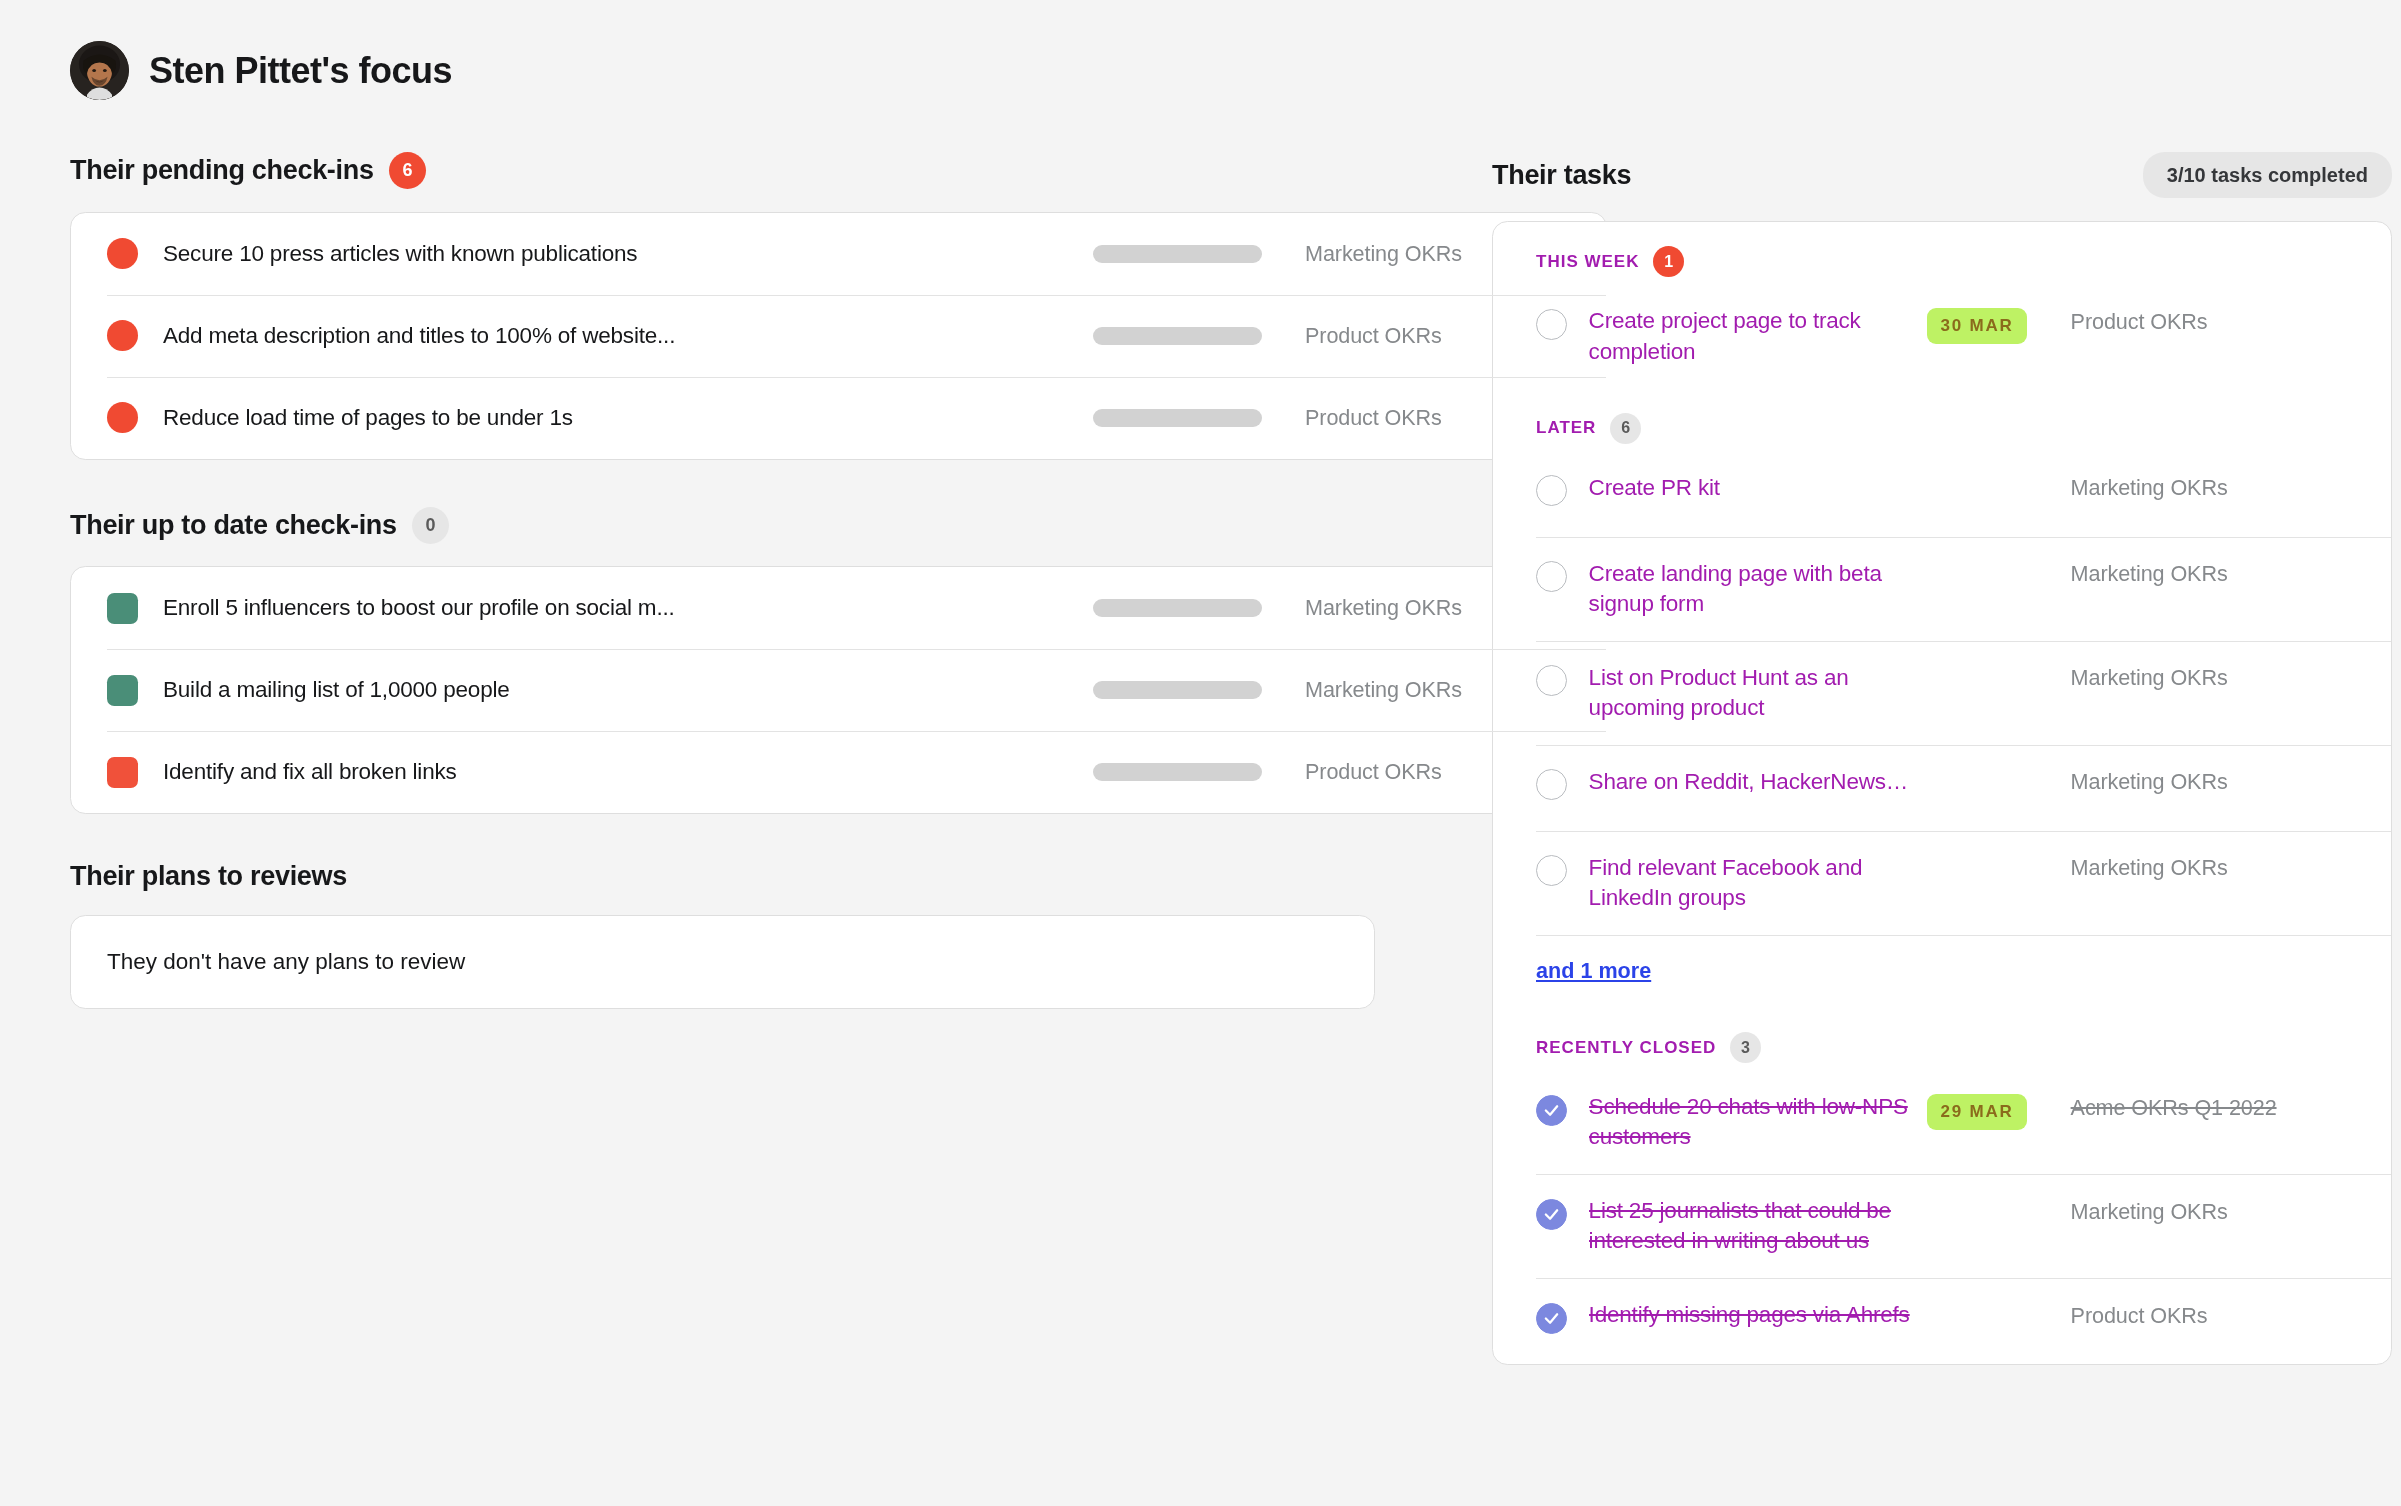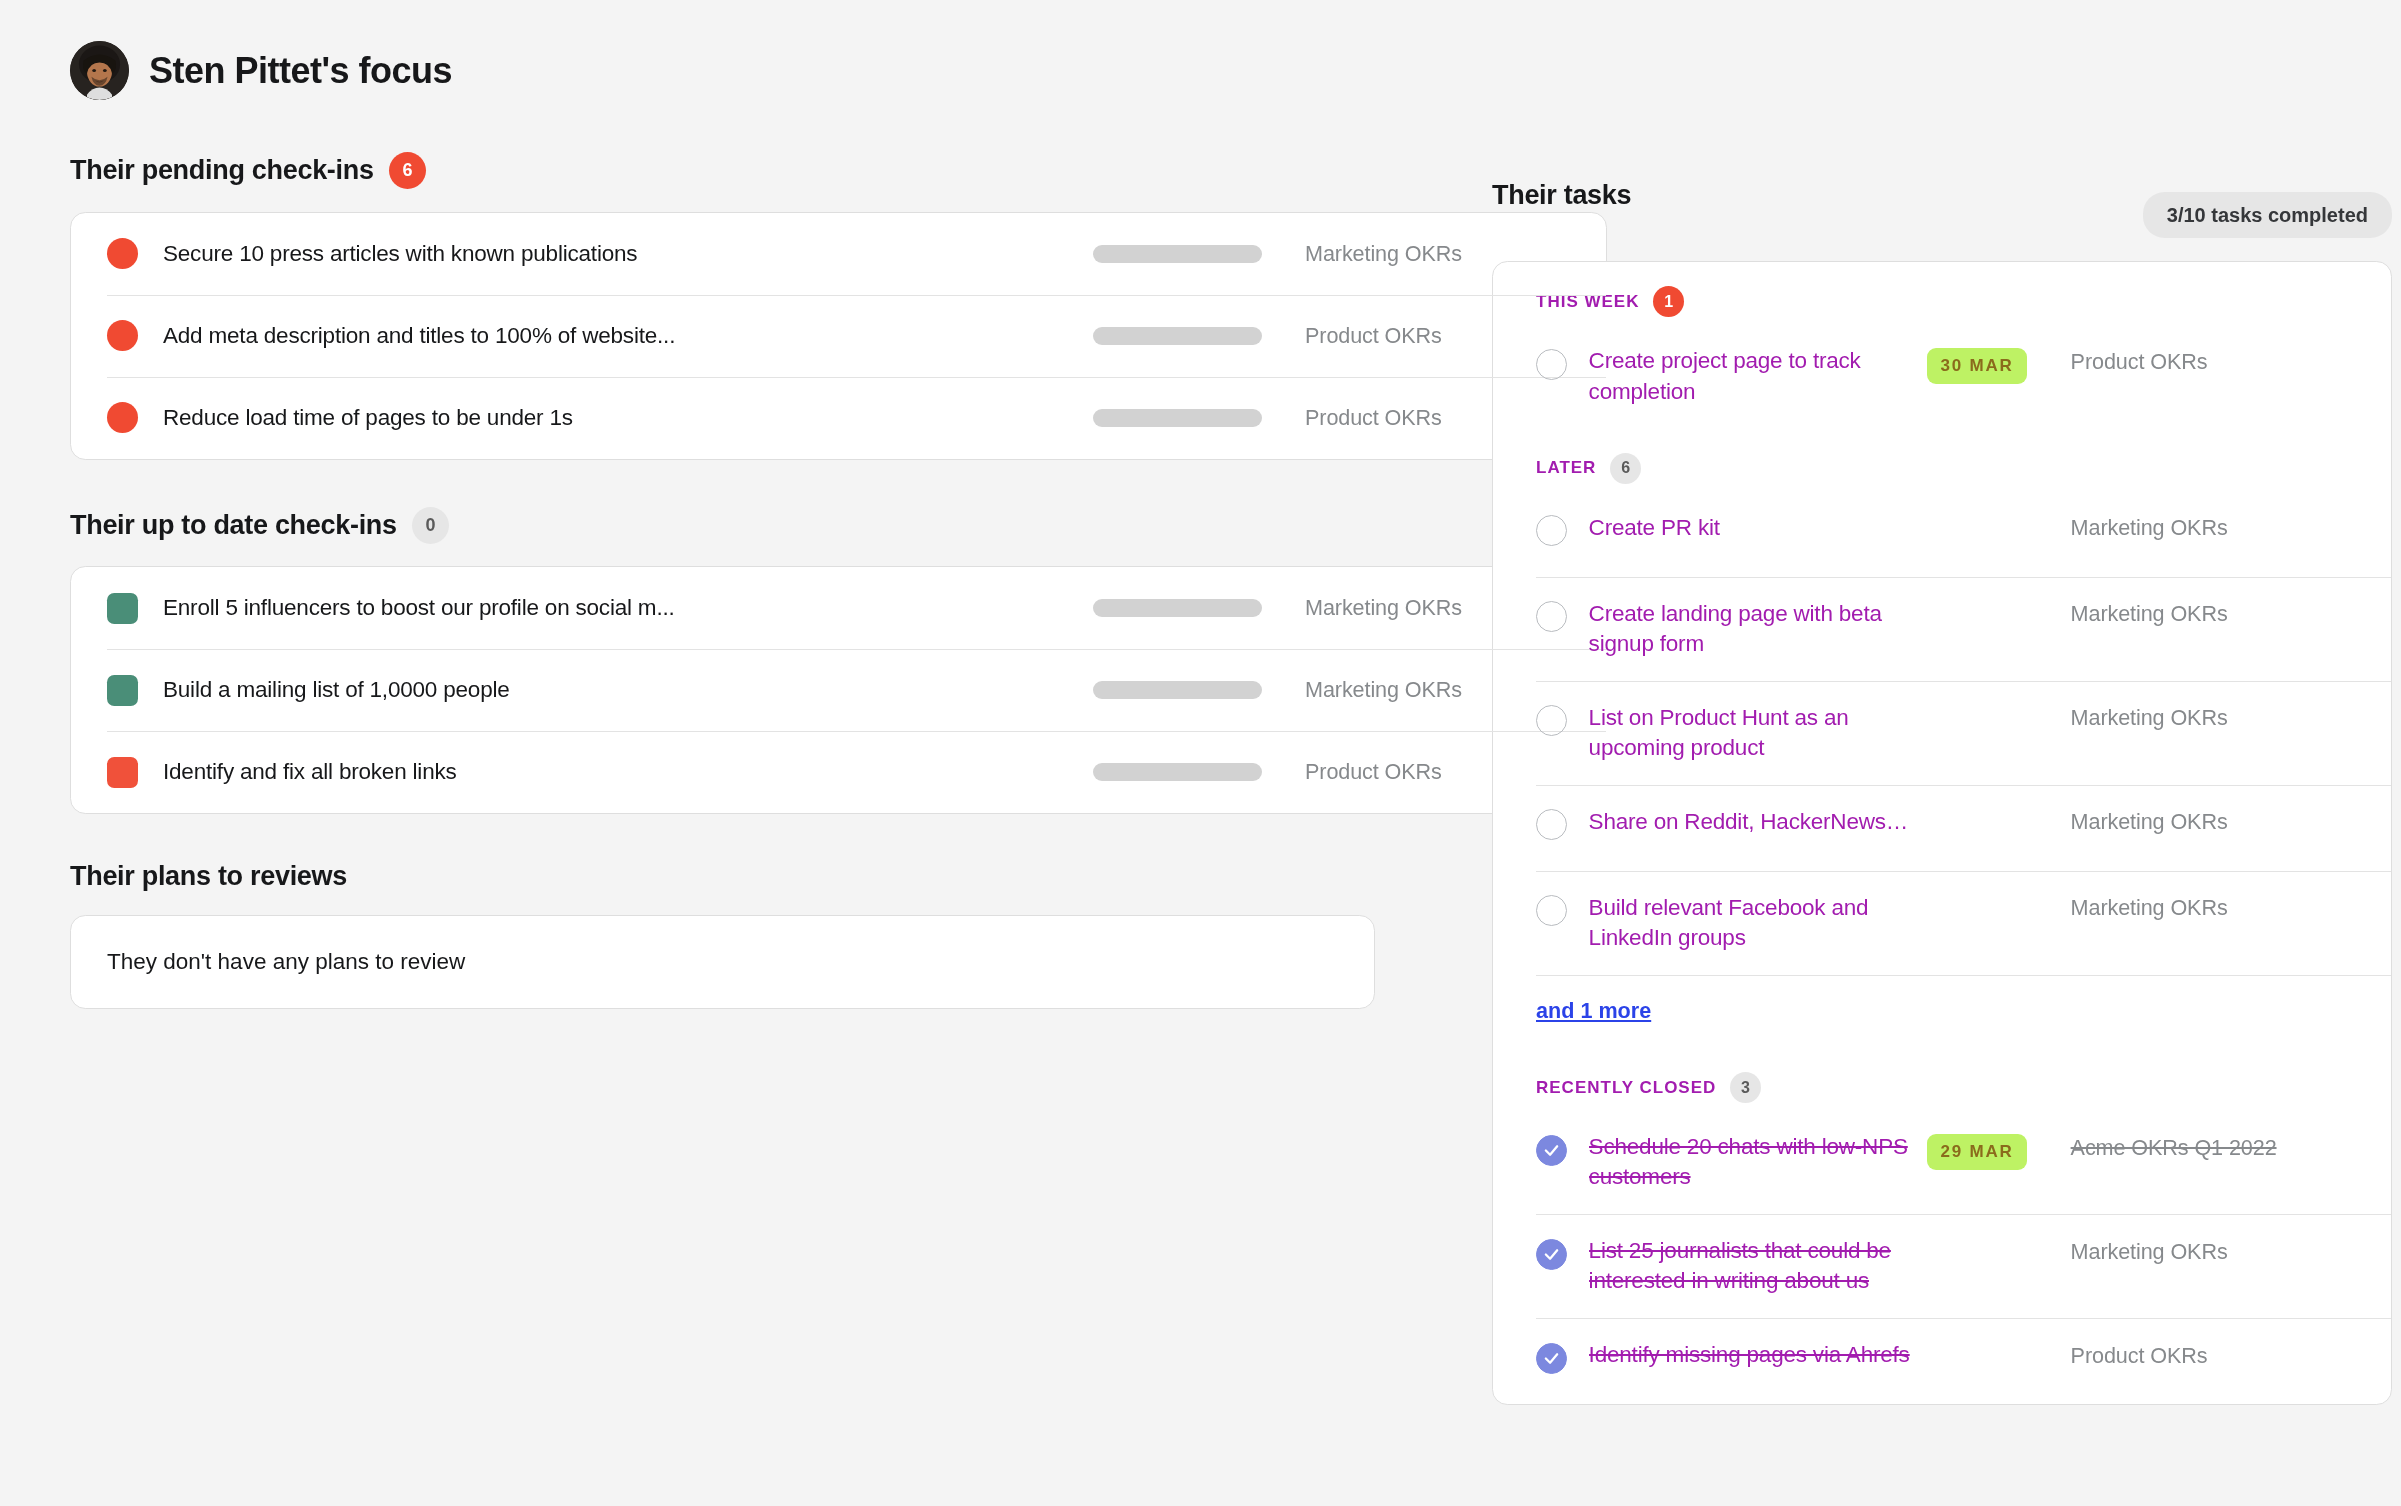--- a/index.html
+++ b/index.html
@@ -94,21 +94,21 @@
 
   .spacer-lg { height: 47px; }
 
   
   .tasks-head {
     display: flex; align-items: center; justify-content: space-between;
     margin-bottom: 22.5px; width: 900px;
   }
   .pill {
     background: #E6E6E6; color: #35373a; border-radius: 21.6px;
-    padding: 11.7px 24px; font-size: 20px; font-weight: 600; margin-top: 40px;
+    padding: 11.7px 24px; font-size: 20px; font-weight: 600;
   }
 
   .group-head {
     display: flex; align-items: center; gap: 13.5px;
     padding: 24px 0 7.2px 43px;
   }
   .group-title {
     font-size: 17px; font-weight: 700; letter-spacing: 1px;
     text-transform: uppercase; color: #a21caf;
   }
@@ -334,21 +334,21 @@
         </div>
 
         <div class="task-row divided">
           <span class="checkbox"></span>
           <span class="task-name truncate">Share on Reddit, HackerNews, etc...</span>
           <span class="task-okr">Marketing OKRs</span>
         </div>
 
         <div class="task-row divided">
           <span class="checkbox"></span>
-          <span class="task-name">Build relevant Facebook and LinkedIn groups</span>
+          <span class="task-name">Find relevant Facebook and LinkedIn groups</span>
           <span class="task-okr">Marketing OKRs</span>
         </div>
 
         <div class="more-row">
           <span class="more-link">and 1 more</span>
         </div>
 
         <div class="group-head">
           <span class="group-title">RECENTLY CLOSED</span>
           <span class="badge grey sm">3</span>

